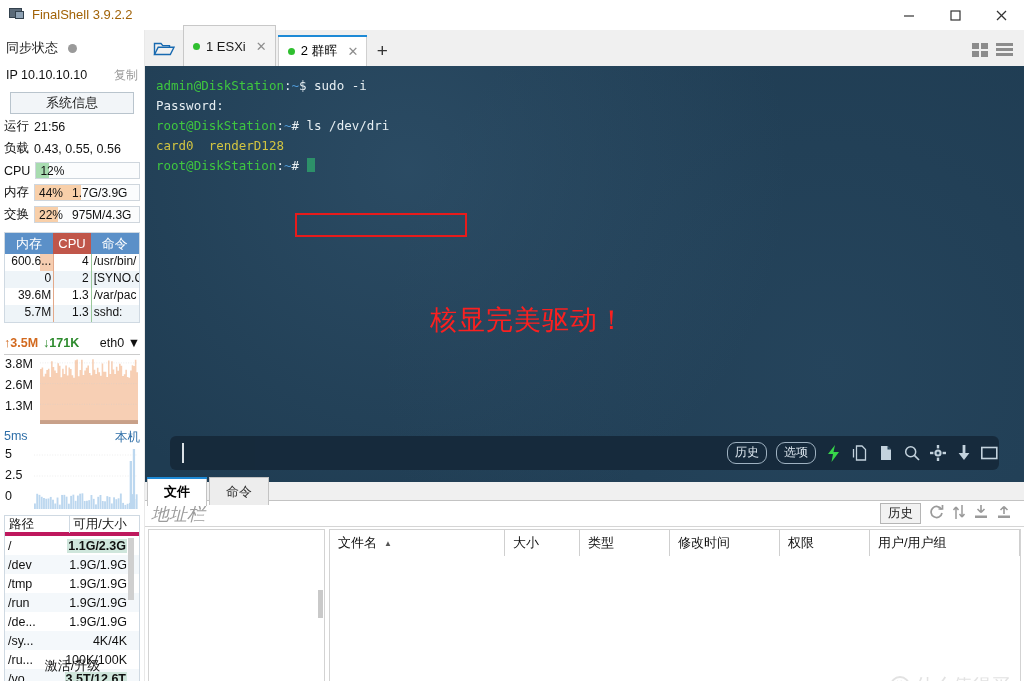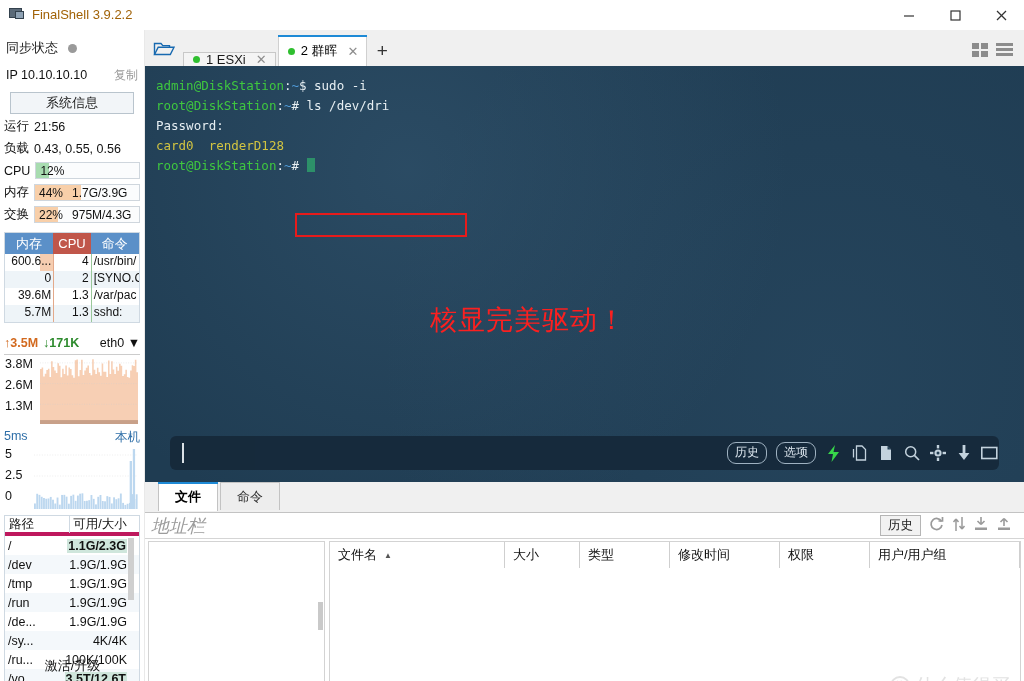--- a/index.html
+++ b/index.html
@@ -100,21 +100,21 @@
   .disk-scroll { position:absolute; right:5px; width:6px; background:#cfcfcf; }
   .activate { position:absolute; left:0; bottom:6px; width:145px; text-align:center;
      font-size:13px; color:#111; }
 
   
   .right { position:absolute; left:145px; top:30px; width:879px; height:651px; background:#f0f0f0; }
 
   .tabbar { position:relative; height:36px; background:#f0f0f0; display:flex; align-items:flex-end; }
   .folder-btn { width:38px; height:34px; display:flex; align-items:center; justify-content:center; }
   .tab {
-    height:14px; display:flex; align-items:center; padding:0 8px 0 9px; font-size:13px;
+    height:41px; display:flex; align-items:center; padding:0 8px 0 9px; font-size:13px;
     background:#f4f4f4; border:1px solid #c8c8c8; border-bottom:none; margin-right:2px; color:#1a1a1a;
     position:relative;
   }
   .tab .dot { width:7px; height:7px; border-radius:50%; background:#2fbf2f; margin-right:6px; }
   .tab .x { margin-left:10px; color:#8d8d8d; font-size:13px; }
   .tab.active { background:#ffffff; border-color:#d0d0d0; height:31px; color:#000; }
   .tab.active::before { content:""; position:absolute; left:-1px; right:-1px; top:-1px; height:2px; background:#1e8ad6; }
   .tab-add { width:26px; height:30px; display:flex; align-items:center; justify-content:center;
     font-size:19px; color:#333; }
   .panel-icons { margin-left:auto; display:flex; align-items:center; gap:6px; padding:0 10px 4px 0; }
@@ -154,21 +154,21 @@
     gap:9px; padding:0 10px; border-radius:8px;
   }
   .pill {
     border:1px solid #9fb2c1; border-radius:9px; padding:1px 7px 2px 7px; font-size:12px; color:#dce6ee;
     font-family:"Liberation Sans",sans-serif;
   }
   .ticon { width:17px; height:17px; display:flex; align-items:center; justify-content:center; color:#c3d2dd; }
 
   
   .fm { position:absolute; left:0; top:452px; width:879px; height:229px; background:#f0f0f0; }
-  .fm-tabs { display:flex; height:30px; align-items:flex-start; padding-left:13px; }
+  .fm-tabs { display:flex; height:18px; align-items:center; padding-left:2px; }
   .fm-tab { height:28px; min-width:60px; padding:0 14px; display:flex; align-items:center; justify-content:center;
      font-size:13px; border:1px solid #c3c3c3; border-bottom:none; background:#ededed; color:#333; margin-right:2px; position:relative;}
   .fm-tab.active { background:#ffffff; color:#000; font-weight:bold; height:29px; }
   .fm-tab.active::before { content:""; position:absolute; left:-1px; right:-1px; top:-1px; height:2px; background:#1e8ad6; }
   .fm-addr { display:flex; align-items:center; height:27px; background:#ffffff; border-top:1px solid #c3c3c3;
      border-bottom:1px solid #d5d5d5; }
   .fm-addr .ph { font-size:18px; color:#9c9c9c; padding-left:6px;font-style:italic; }
   .fm-addr .tools { margin-left:auto; display:flex; align-items:center; gap:7px; padding-right:12px; }
   .hist-btn { border:1px solid #b5b5b5; background:#f2f2f2; font-size:12.5px; padding:1px 7px; color:#222; }
   .fm-body { display:flex; height:168px; background:#fff; }
@@ -463,22 +463,22 @@
             <rect x="0" y="6" width="17" height="3" fill="#8c8c8c"></rect>
             <rect x="0" y="11" width="17" height="3" fill="#8c8c8c"></rect>
           </svg>
         </span>
       </div>
     </div>
 
     <div class="terminal">
       <div class="term-lines" id="term-lines">
           <div class="tl"><span class="c-green">admin@DiskStation</span><span class="c-white">:</span><span class="c-blue">~</span><span class="c-white">$ sudo -i</span></div>
+          <div class="tl"><span class="c-white">Password:</span></div>
           <div class="tl"><span class="c-green">root@DiskStation</span><span class="c-white">:</span><span class="c-blue">~</span><span class="c-white"># ls /dev/dri</span></div>
-          <div class="tl"><span class="c-white">Password:</span></div>
           <div class="tl"><span class="c-yellow">card0  renderD128</span></div>
           <div class="tl"><span class="c-green">root@DiskStation</span><span class="c-white">:</span><span class="c-blue">~</span><span class="c-white">#</span> <span class="cursor-blk"></span></div>
         </div>
 
       <div class="redbox" style="border-color: rgb(232, 27, 27);"></div>
       <div class="bigred" style="color: rgb(251, 32, 32);">核显完美驱动！</div>
 
       <div class="term-input">
         <div class="term-caret"></div>
       </div>

